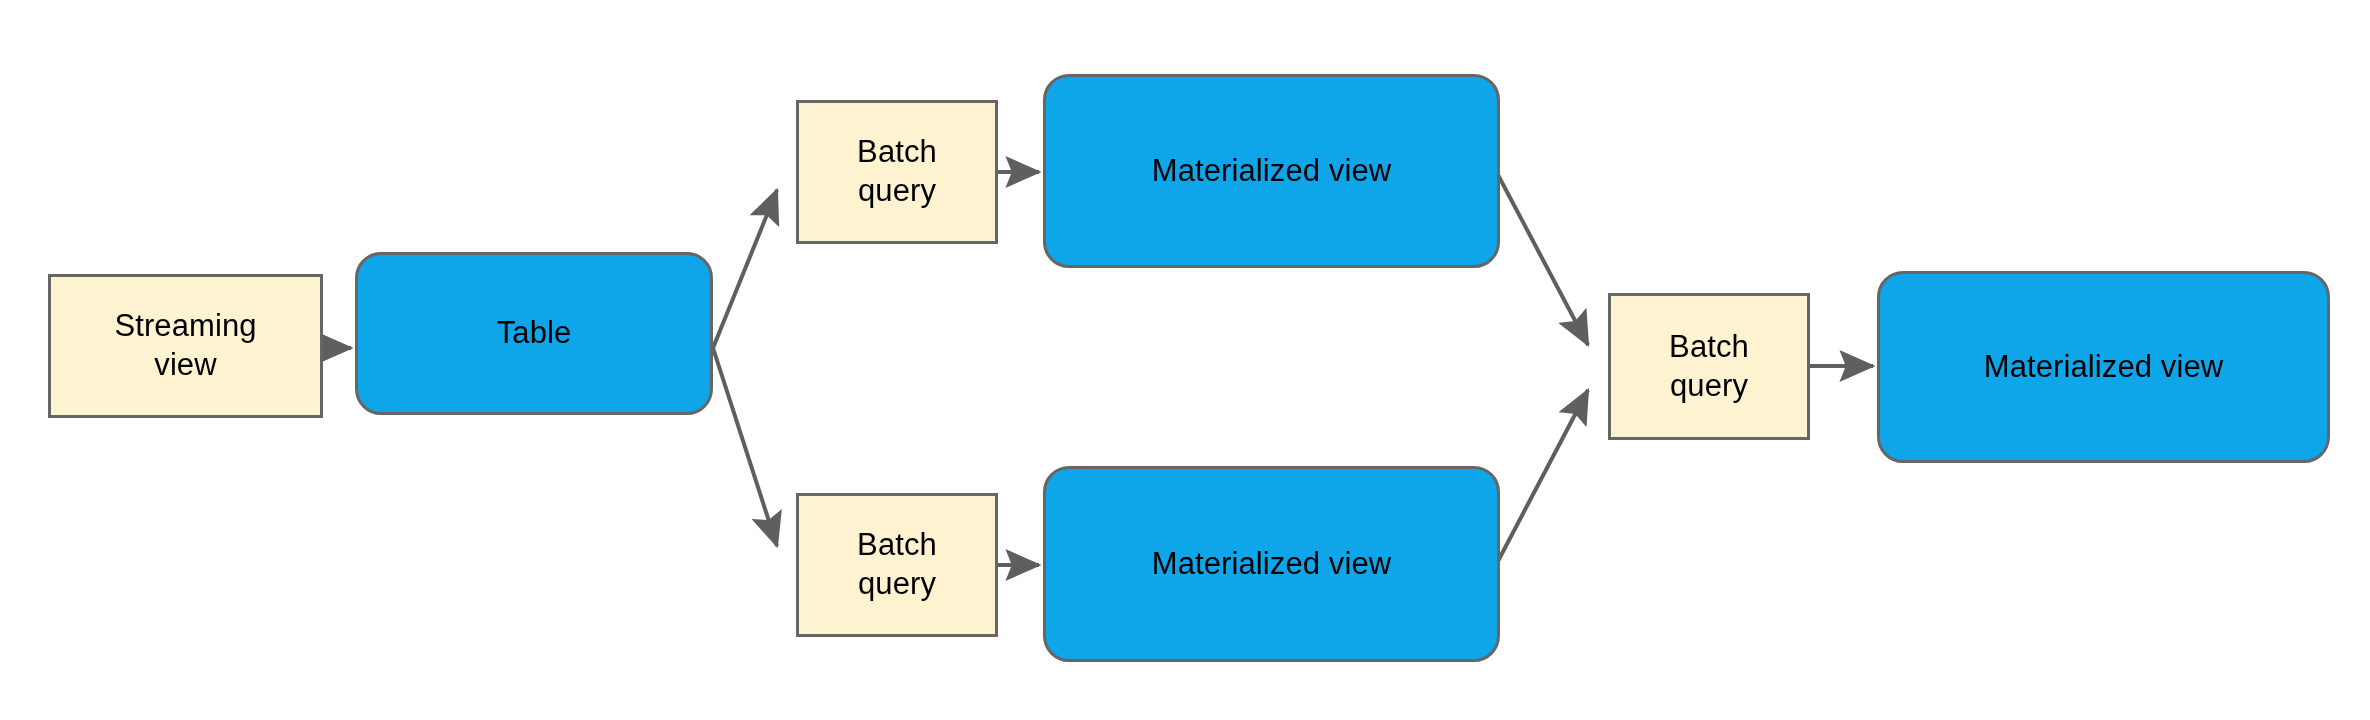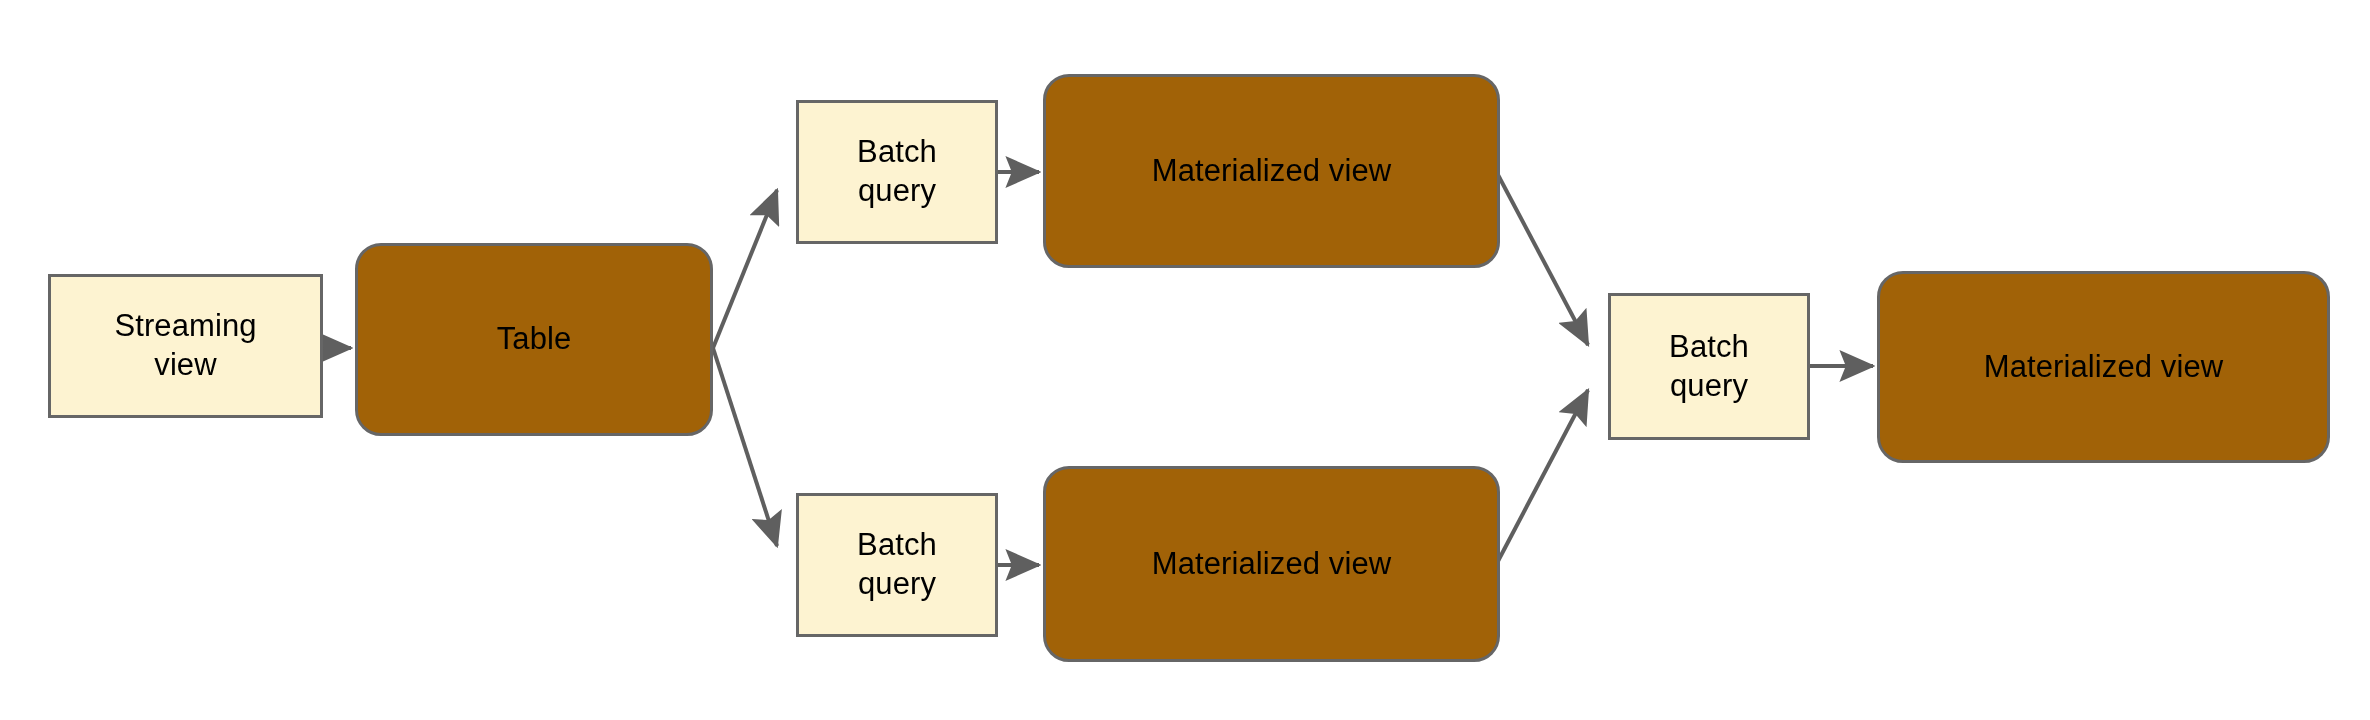--- a/index.html
+++ b/index.html
@@ -39,21 +39,21 @@
     line-height: 1.25;
     letter-spacing: 0.1px;
   }
   .node-process {
     background: #fdf3d1;
     border: 3px solid #666666;
     border-radius: 0;
     margin-left: 16px;
   }
   .node-store {
-    background: #a16207;
+    background: #0ea5e9;
     border: 3px solid #666666;
     border-radius: 26px;
   }
   .node-label {
     display: block;
     white-space: pre-line;
     padding: 0 6px;
   }
 </style>
 </head>
@@ -83,21 +83,21 @@
     <line x1="1497" y1="563" x2="1588" y2="390" stroke="#5f5f5f" stroke-width="4" marker-end="url(#arrowhead)"></line>
 
     <line x1="1794" y1="366" x2="1873" y2="366" stroke="#5f5f5f" stroke-width="4" marker-end="url(#arrowhead)"></line>
   </svg>
 
   <div class="node node-process" style="left:32px; top:274px; width:275px; height:144px;">
     <span class="node-label">Streaming
 view</span>
   </div>
 
-  <div class="node node-store" style="left:355px; top:243px; width:358px; height:193px;">
+  <div class="node node-store" style="left:355px; top:252px; width:358px; height:163px;">
     <span class="node-label">Table</span>
   </div>
 
   <div class="node node-process" style="left:780px; top:100px; width:202px; height:144px;">
     <span class="node-label">Batch
 query</span>
   </div>
 
   <div class="node node-store" style="left:1043px; top:74px; width:457px; height:194px;">
     <span class="node-label">Materialized view</span>

